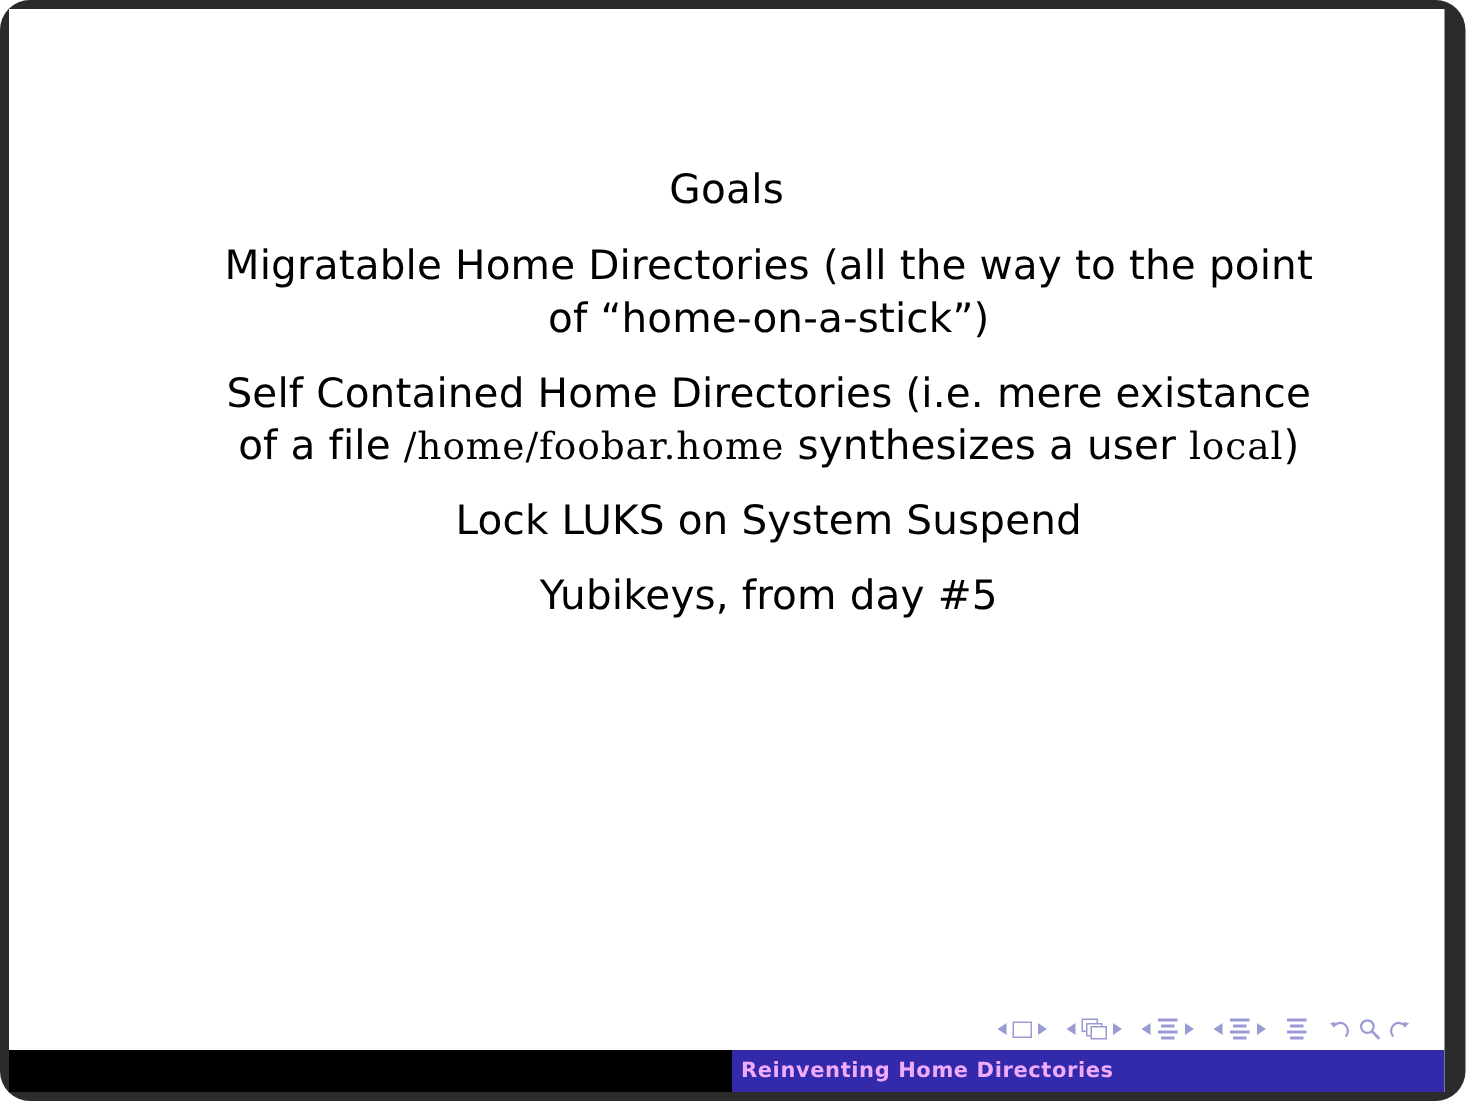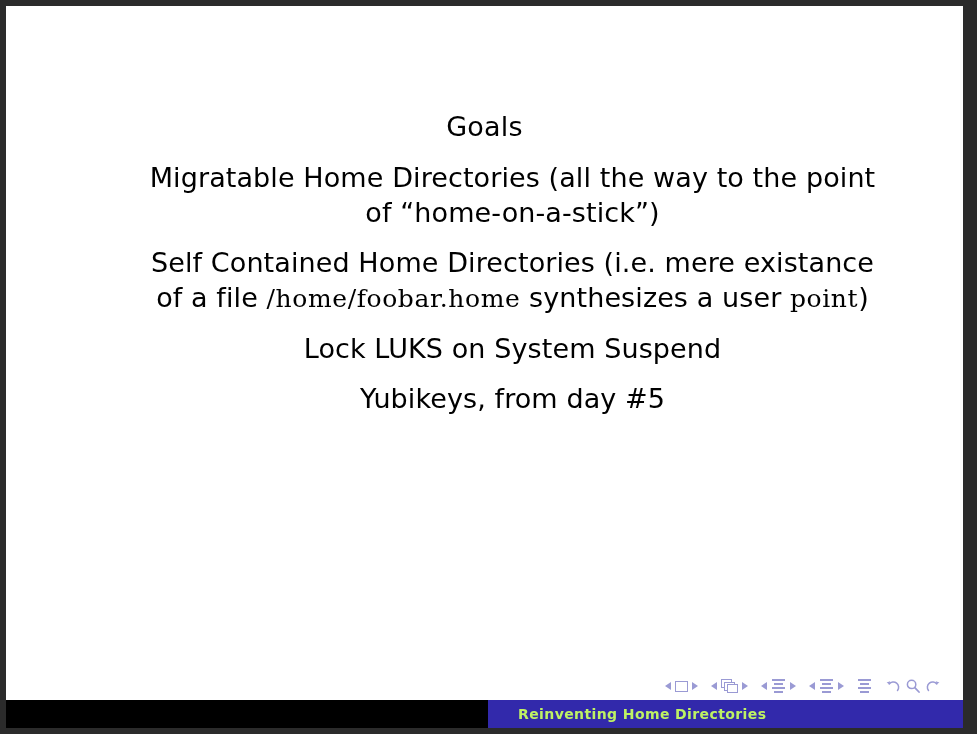--- a/index.html
+++ b/index.html
@@ -16,20 +16,21 @@
 
   
   #slide-frame {
     position: absolute;
     left: 0;
     top: 0;
     width: 977px;
     height: 734px;
     background: #2b2b2b;
     box-sizing: border-box;
+    border-radius: 20px;
   }
 
   
   #slide-page {
     position: absolute;
     left: 6px;
     top: 6px;
     width: 957px;
     height: 722px;
     background: #ffffff;
@@ -176,25 +177,25 @@
     background: #000000;
   }
   #footline-right {
     flex: 1;
     height: 100%;
     background: #3229ab;
     display: flex;
     align-items: center;
   }
   #footline-title {
-    color: #bef264;
+    color: #f0abfc;
     font-size: 14px;
     font-weight: bold;
     letter-spacing: 0.4px;
-    padding-left: 30px;
+    padding-left: 6px;
     font-family: "DejaVu Sans", sans-serif;
   }
 </style>
 </head>
 <body>
 
 <div id="slide-frame">
   <div id="slide-page">
 
     <div id="slide-body">
@@ -203,21 +204,21 @@
 
       <div id="goal-list">
 
         <div class="goal-item two-line">
           <span>Migratable Home Directories (all the way to the point of</span>
           <span>“home-on-a-stick”)</span>
         </div>
 
         <div class="goal-item two-line">
           <span>Self Contained Home Directories (i.e. mere existance of a file</span>
-          <span class="mono">/home/foobar.home</span><span> synthesizes a user </span><span class="mono">point</span><span>)</span>
+          <span class="mono">/home/foobar.home</span><span> synthesizes a user </span><span class="mono">local</span><span>)</span>
         </div>
 
 
 
 
         <div class="goal-item">
           <span>Lock LUKS on System Suspend</span>
         </div>
 
         <div class="goal-item">

